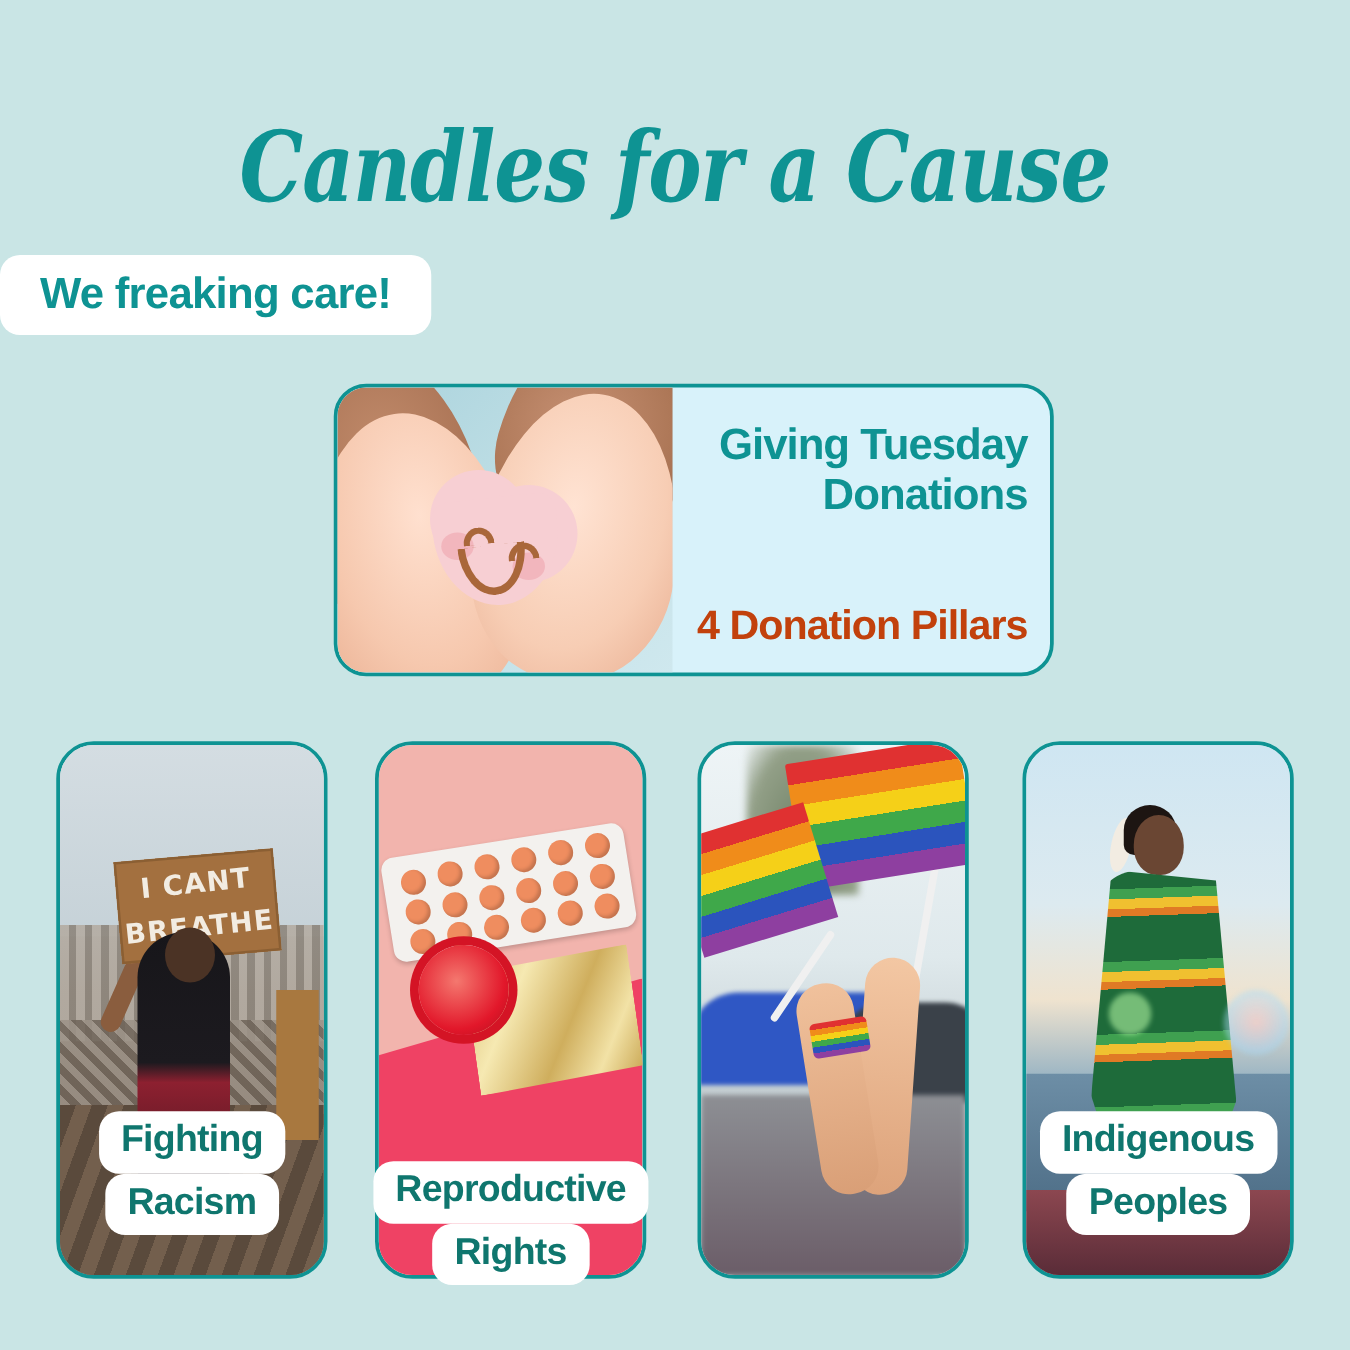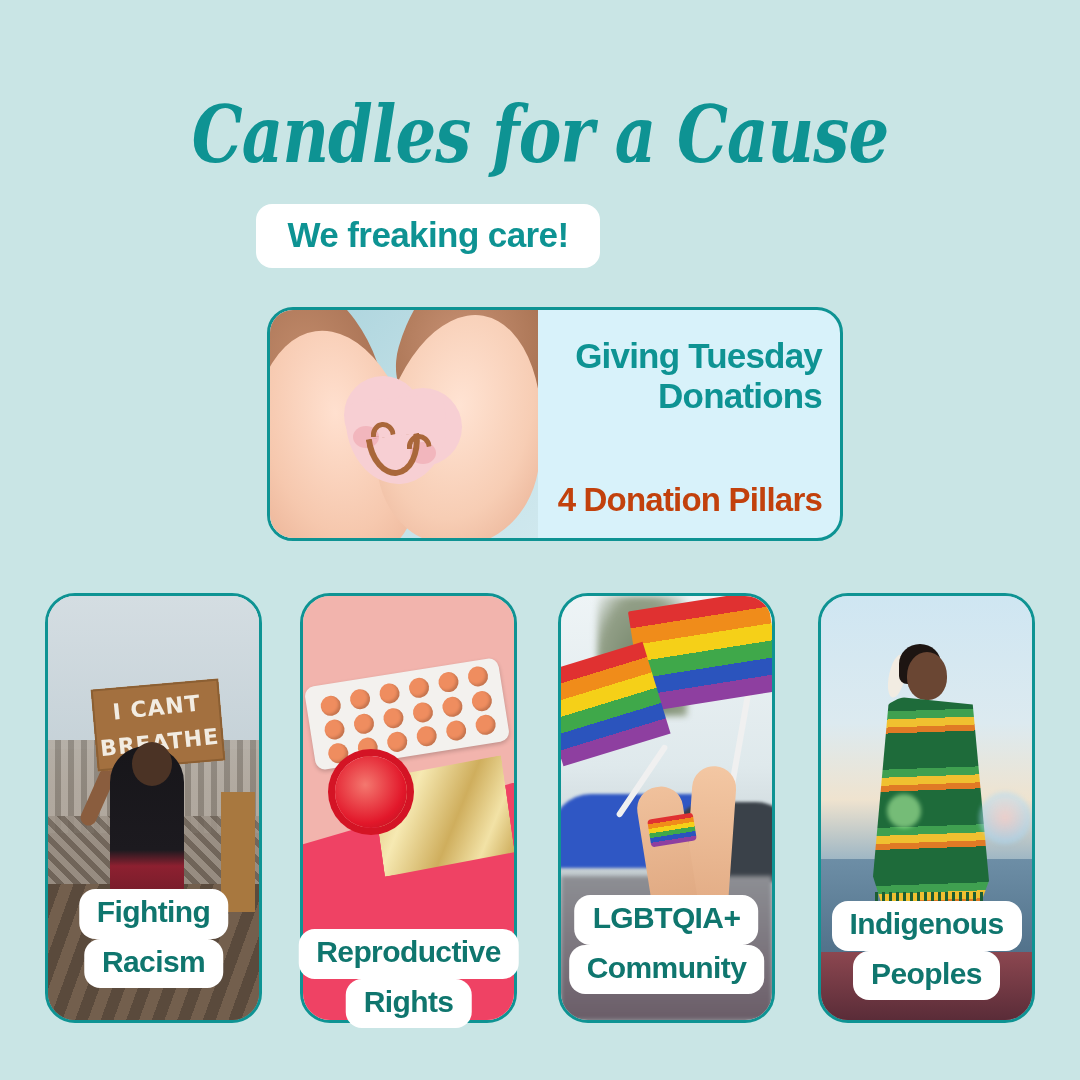--- a/index.html
+++ b/index.html
@@ -36,21 +36,21 @@
     white-space: nowrap;
   }
 
   
   .tagline-wrap {
     position: absolute;
     top: 204px;
     left: 0;
     width: 856px;
     display: flex;
-    justify-content: center;
+    justify-content: flex-start;
   }
   .tagline {
     background: #ffffff;
     color: #0e9393;
     border-radius: 16px;
     padding: 13px 32px 16px 32px;
     font-size: 35px;
     font-weight: bold;
     letter-spacing: -0.6px;
     line-height: 1;
@@ -337,21 +337,21 @@
     background: #ffffff;
     border-radius: 16px;
     padding: 2px 18px 6px 18px;
     box-decoration-break: clone;
     white-space: nowrap;
   }
 
   .lbl-1 { bottom: 32px; }
   .lbl-2 { bottom: -8px; }
   .lbl-3 { bottom: 26px; }
-  .lbl-4 { bottom: 20px; text-decoration: underline; }
+  .lbl-4 { bottom: 32px; text-decoration: underline; }
 </style>
 </head>
 <body>
 
 <div class="headline">Candles for a Cause</div>
 
 <div class="tagline-wrap">
   <div class="tagline">We freaking care!</div>
 </div>
 
@@ -455,24 +455,20 @@
         <div class="crowd"></div>
         <div class="pole p1"></div>
         <div class="pole p2"></div>
         <div class="flag big"></div>
         <div class="flag small"></div>
         <div class="armR"></div>
         <div class="armL"></div>
         <div class="band"></div>
       </div>
     </div>
-    <div class="card-label lbl-3">
-      <span class="ln">LGBTQIA+</span><br>
-      <span class="ln">Community</span>
-    </div>
   </div>
 
   <div class="card">
     <div class="card-photo">
       <div class="ph-indig">
         <div class="water"></div>
         <div class="rock"></div>
         <div class="feather"></div>
         <div class="hair"></div>
         <div class="head"></div>

